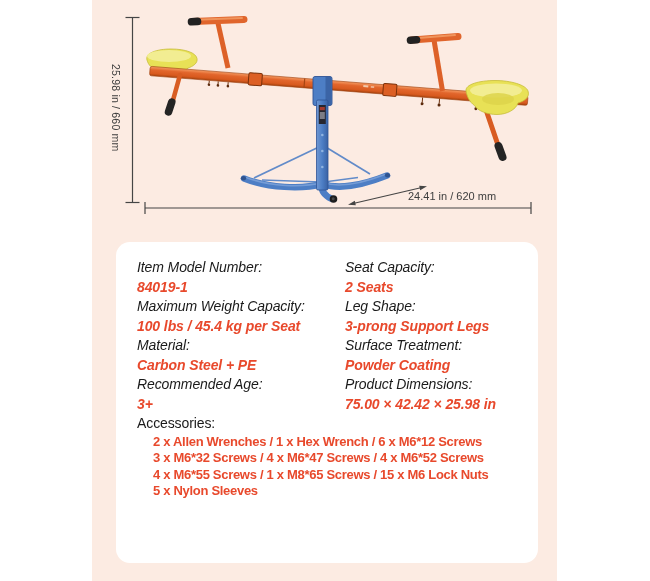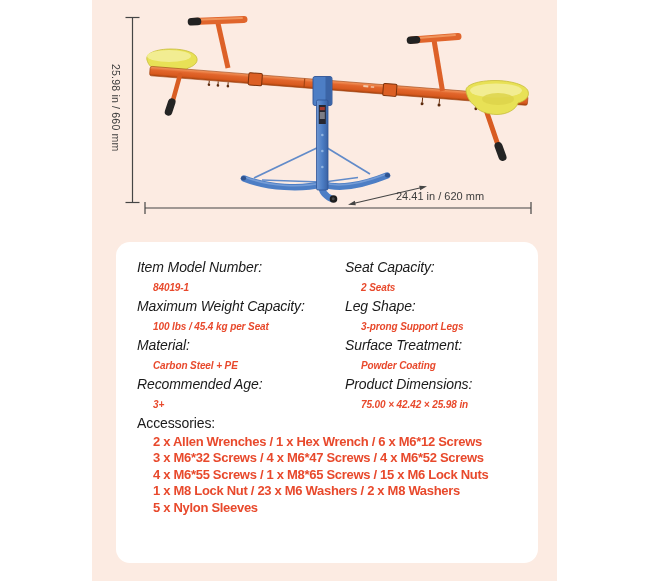--- a/index.html
+++ b/index.html
@@ -6,31 +6,31 @@
   body{
     width:650px;height:581px;position:relative;overflow:hidden;
     background:#ffffff;
     font-family:"Liberation Sans",sans-serif;
   }
   .bg-strip{position:absolute;left:92px;top:0;width:465px;height:581px;background:#fcebe2;}
   .illustration{position:absolute;left:0;top:0;width:650px;height:235px;}
   .illustration svg{position:absolute;left:0;top:0;}
   .dim{position:absolute;color:#3d3d3d;font-size:11px;line-height:13px;}
   .dim-v{left:109px;top:64px;writing-mode:vertical-rl;font-size:10.5px;letter-spacing:0.2px;}
-  .dim-d{left:396px;top:190px;}
+  .dim-d{left:408px;top:190px;}
   .dim-l{left:276px;top:211px;width:124px;text-align:center;}
   .spec-card{
     position:absolute;left:116px;top:242px;width:422px;height:321px;
     background:#ffffff;border-radius:14px;box-sizing:border-box;
     padding:16px 14px 8px 21px;overflow:hidden;
   }
   .spec-grid{display:grid;grid-template-columns:208px 1fr;}
   .spec-item{margin:0;font-style:italic;}
   .spec-label{font-size:14px;color:#1a1a1a;line-height:19.5px;letter-spacing:-0.1px;white-space:nowrap;}
-  .spec-value{font-size:10px;font-weight:bold;color:#e8492c;line-height:19.5px;letter-spacing:-0.1px;white-space:nowrap;margin-left:16px;}
+  .spec-value{font-size:14px;font-weight:bold;color:#e8492c;line-height:19.5px;letter-spacing:-0.1px;white-space:nowrap;}
   .acc-line{font-size:13px;font-weight:bold;color:#e8492c;line-height:16.5px;letter-spacing:-0.3px;white-space:nowrap;margin-left:16px;}
 </style>
 </head>
 <body>
 
 <div class="bg-strip"></div>
 
 <div class="illustration">
   <svg viewBox="0 0 650 235" width="650" height="235">
     <defs>
@@ -187,16 +187,15 @@
       <div class="spec-label">Product Dimensions:</div>
       <div class="spec-value">75.00 × 42.42 × 25.98 in</div>
     </div>
   </div>
 
   <div class="accessories">
     <div class="spec-label">Accessories:</div>
     <div class="acc-line">2 x Allen Wrenches / 1 x Hex Wrench / 6 x M6*12 Screws</div>
     <div class="acc-line">3 x M6*32 Screws / 4 x M6*47 Screws / 4 x M6*52 Screws</div>
     <div class="acc-line">4 x M6*55 Screws / 1 x M8*65 Screws / 15 x M6 Lock Nuts</div>
-    <div class="acc-line">1 x M8 Lock Nut / 23 x M6 Washers / 2 x M8 Washers</div>
     <div class="acc-line">5 x Nylon Sleeves</div>
   </div>
 </div>
 
 </body></html>

